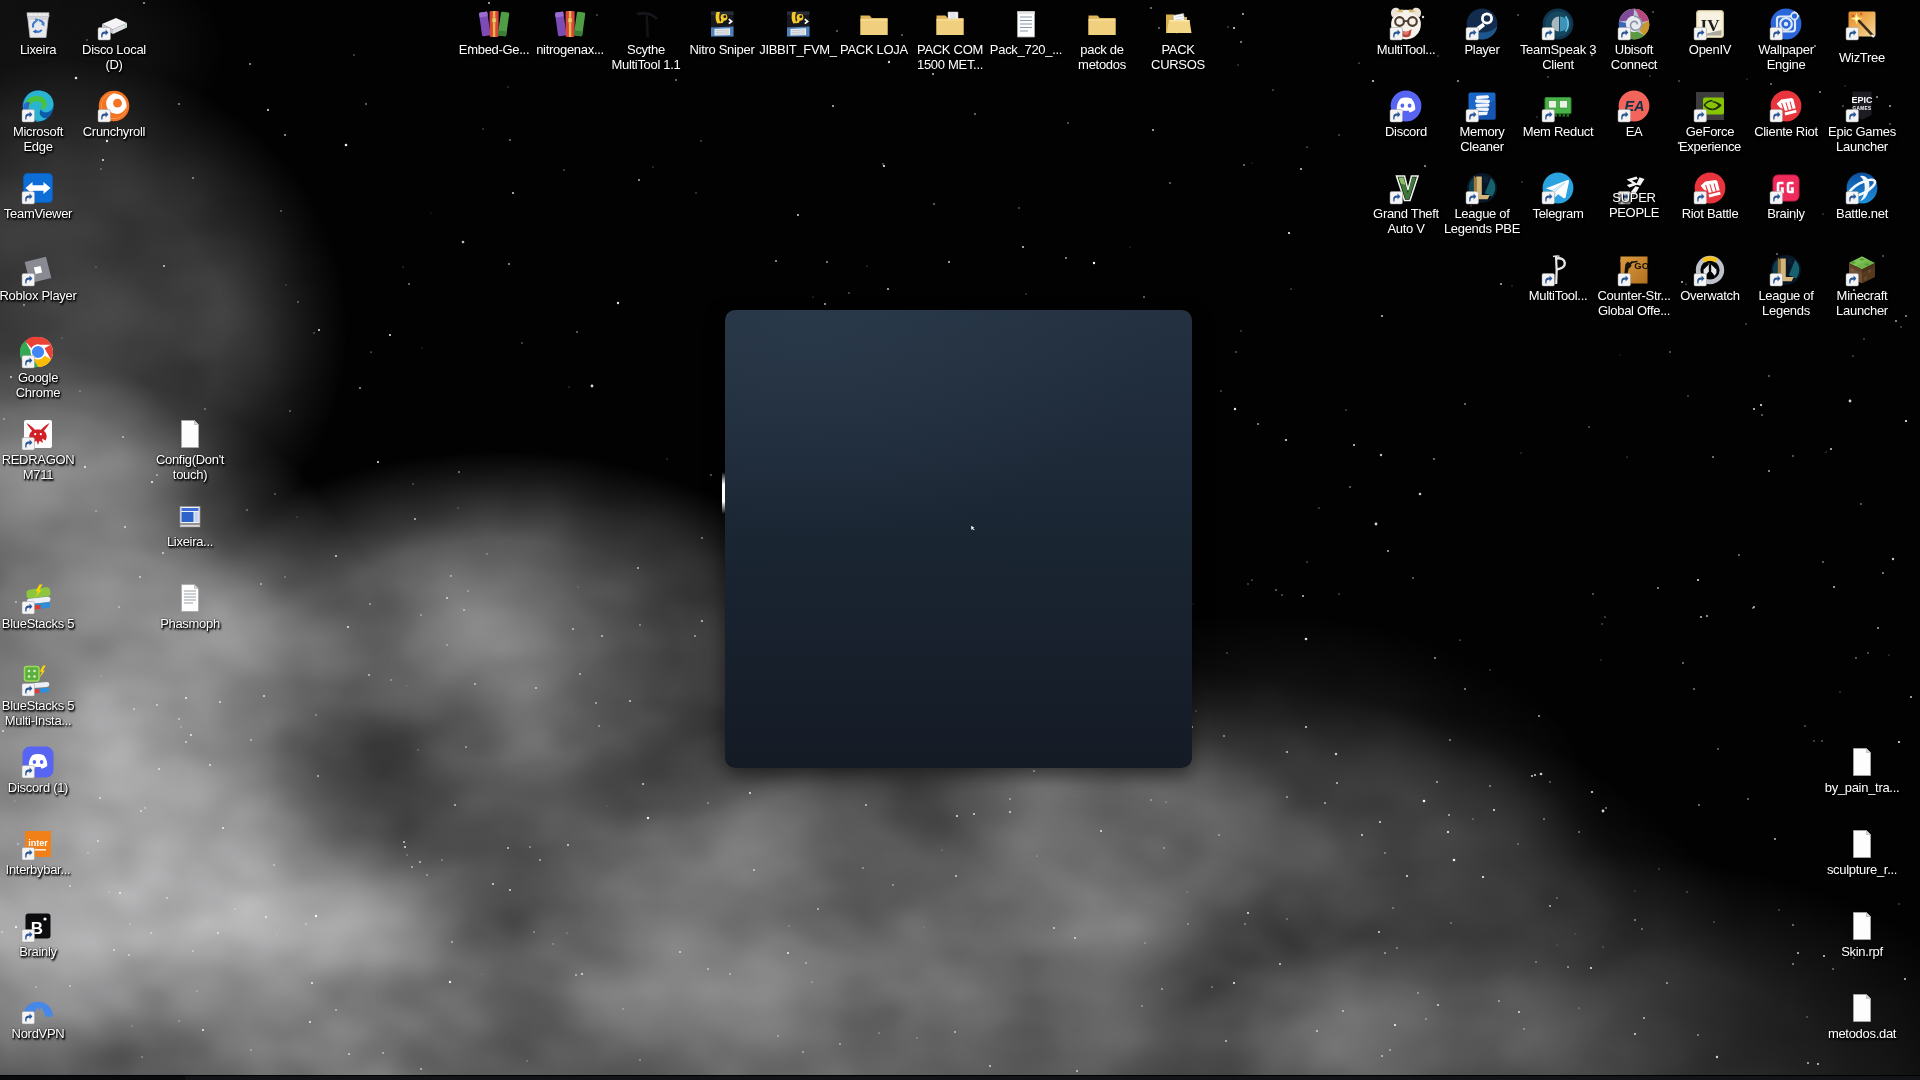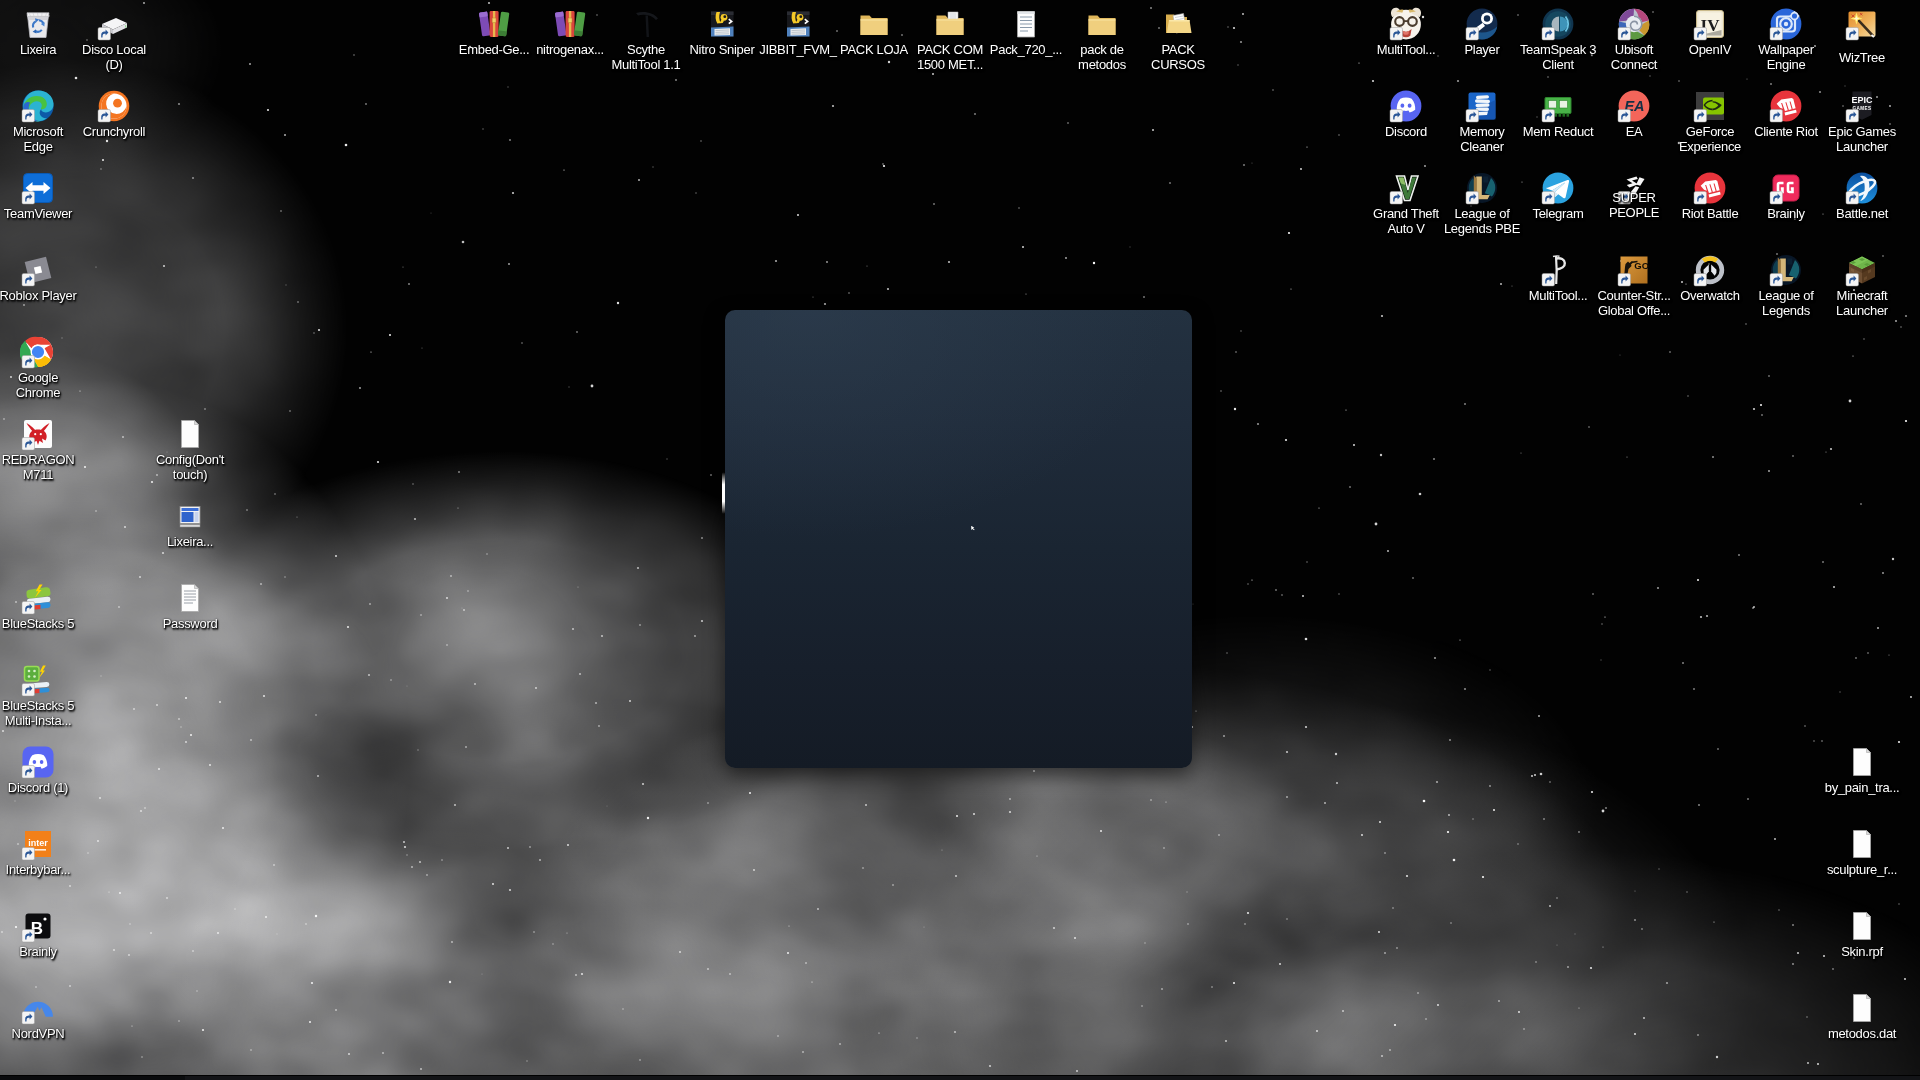--- a/index.html
+++ b/index.html
@@ -784,21 +784,21 @@
 <path d="M22.5 4.5 L22.5 8.5 L26.5 8.5 Z" fill="#d8d8d8" stroke="#a8a8a8" stroke-width="0.6"></path>
 <g stroke="#9aa0a8" stroke-width="1">
           <line x1="12" y1="11" x2="24" y2="11"></line>
           <line x1="12" y1="14" x2="24" y2="14"></line>
           <line x1="12" y1="17" x2="24" y2="17"></line>
           <line x1="12" y1="20" x2="24" y2="20"></line>
           <line x1="12" y1="23" x2="21" y2="23"></line>
         </g>
 </g>
     </svg>
-    <div class="lab" style="left:144px;top:616px">Password</div>
+    <div class="lab" style="left:144px;top:616px">Phasmoph</div>
 <svg class="ic" style="left:20px;top:662px" width="36" height="36" viewBox="0 0 36 36">
 <g>
 <rect x="4.5" y="4.5" width="14.5" height="14.5" rx="2.5" fill="#5cae3e"></rect>
 <rect x="4.5" y="4.5" width="14.5" height="14.5" rx="2.5" fill="none" stroke="#98dd55" stroke-width="1.5"></rect>
 <g fill="#d8f0c8">
           <circle cx="9" cy="9" r="1.3"></circle>
           <circle cx="14.5" cy="9" r="1.3"></circle>
           <circle cx="9" cy="14.5" r="1.3"></circle>
           <circle cx="14.5" cy="14.5" r="1.3"></circle>
         </g>

